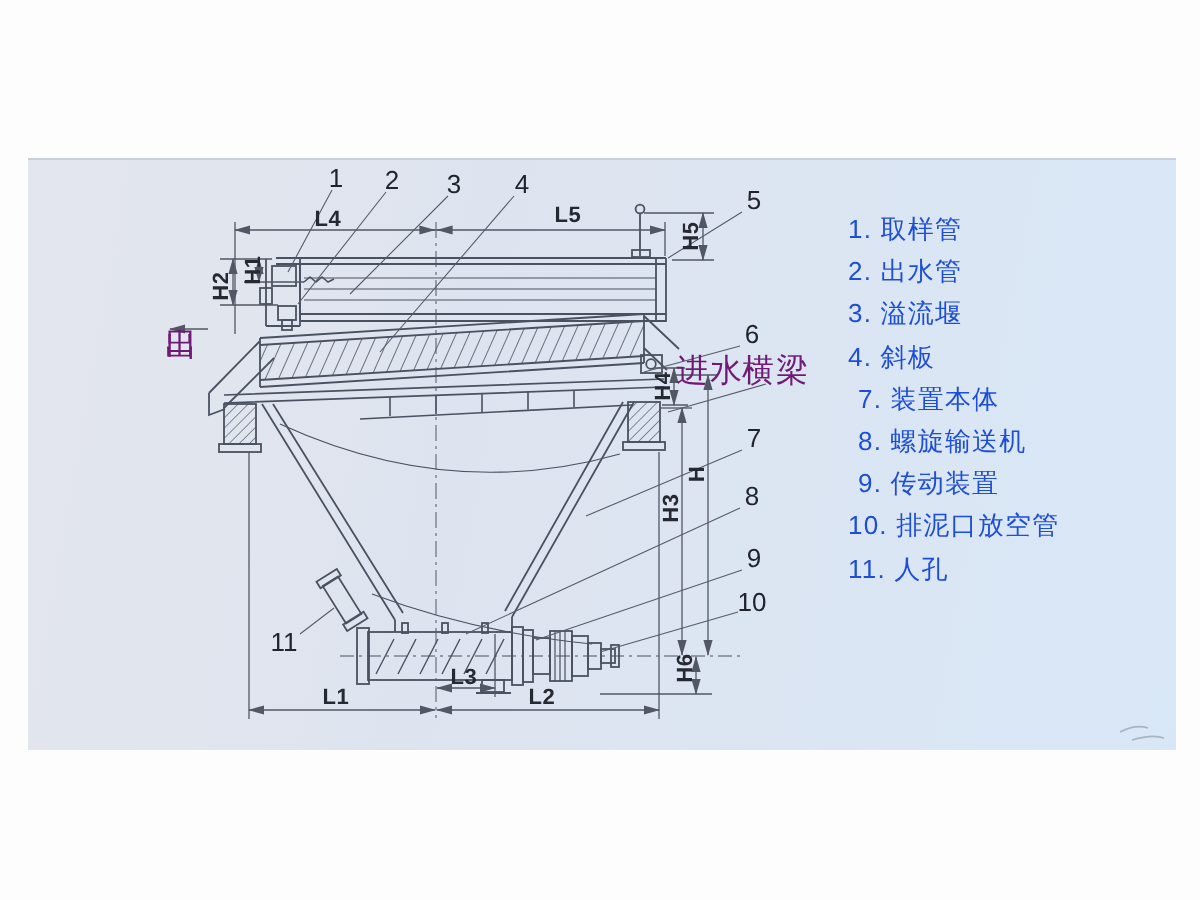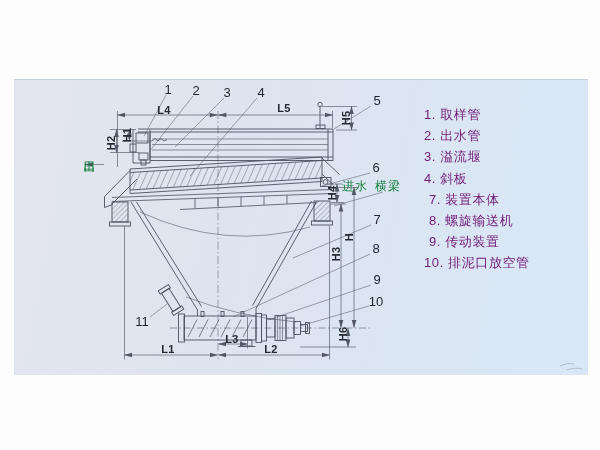--- a/index.html
+++ b/index.html
@@ -6,23 +6,23 @@
   .stage{position:relative;width:600px;height:450px;background:#fdfdfd;overflow:hidden;
          font-family:"Liberation Sans","DejaVu Sans",sans-serif;}
   .panel{position:absolute;left:14px;top:79px;width:574px;height:295px;
          background:linear-gradient(100deg,#e3e6ee 0%,#dee4ef 38%,#d8e7f7 100%);
          border-top:1px solid #c7cfda;}
   svg.draw{position:absolute;left:0;top:0;width:600px;height:450px;}
   .txt{position:absolute;transform:translate(-50%,-50%);white-space:nowrap;color:#252932;}
   .txt.rot{transform:translate(-50%,-50%) rotate(-90deg);}
   .dim{font-size:11px;font-weight:700;letter-spacing:.3px;}
   .num{font-size:13px;color:#1f232c;}
-  .cn{font-size:12px;color:#15803d;letter-spacing:1px;}
+  .cn{font-size:16px;color:#701a75;letter-spacing:1px;}
   .cn.vert{writing-mode:vertical-rl;letter-spacing:2px;}
-  .legend{position:absolute;left:424px;top:104px;color:#701a75;}
+  .legend{position:absolute;left:424px;top:104px;color:#1d4ed8;}
   .legend .item{display:block;height:21.2px;line-height:21.2px;font-size:13px;letter-spacing:.6px;white-space:nowrap;}
   .legend .indent{margin-left:5px;}
 </style>
 </head>
 <body>
 
 <div class="stage">
   <div class="panel"></div>
 
   <svg class="draw" viewBox="0 0 600 450">
@@ -190,14 +190,15 @@
 
   <div class="legend">
     <span class="item">1. 取样管</span>
     <span class="item">2. 出水管</span>
     <span class="item">3. 溢流堰</span>
     <span class="item">4. 斜板</span>
     <span class="item indent">7. 装置本体</span>
     <span class="item indent">8. 螺旋输送机</span>
     <span class="item indent">9. 传动装置</span>
     <span class="item">10. 排泥口放空管</span>
+    <span class="item">11. 人孔</span>
   </div>
 </div>
 
 </body></html>

